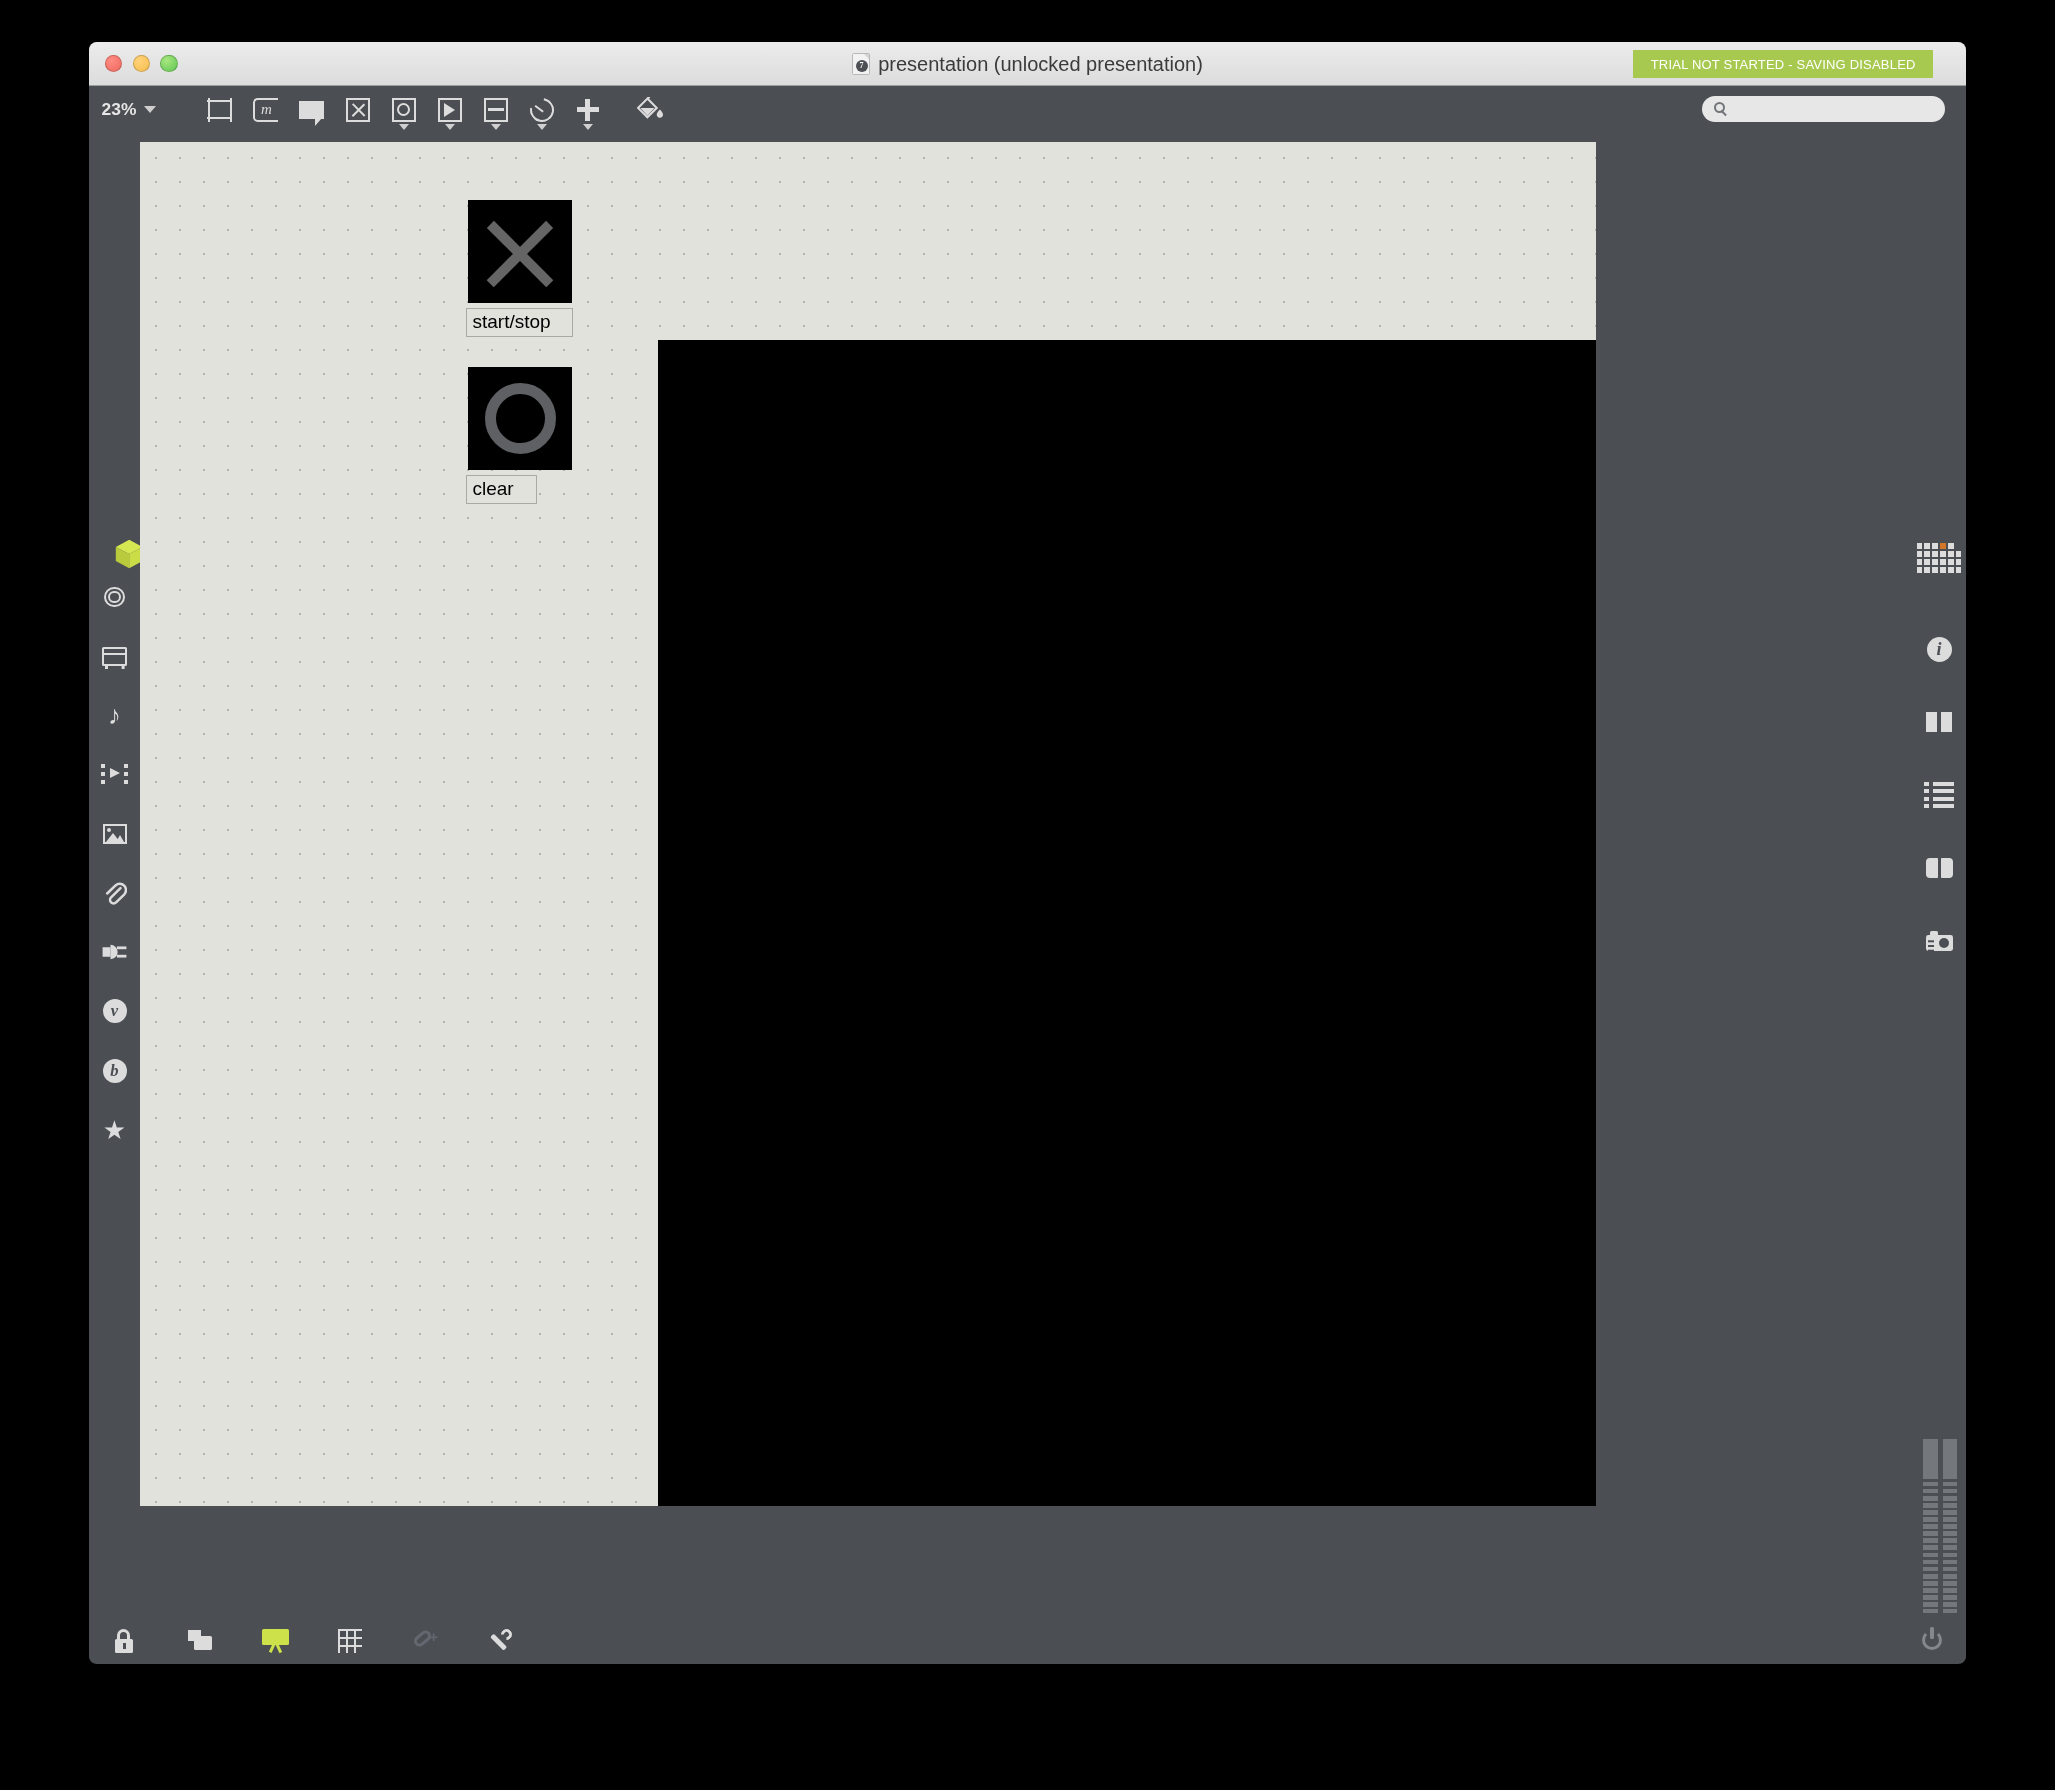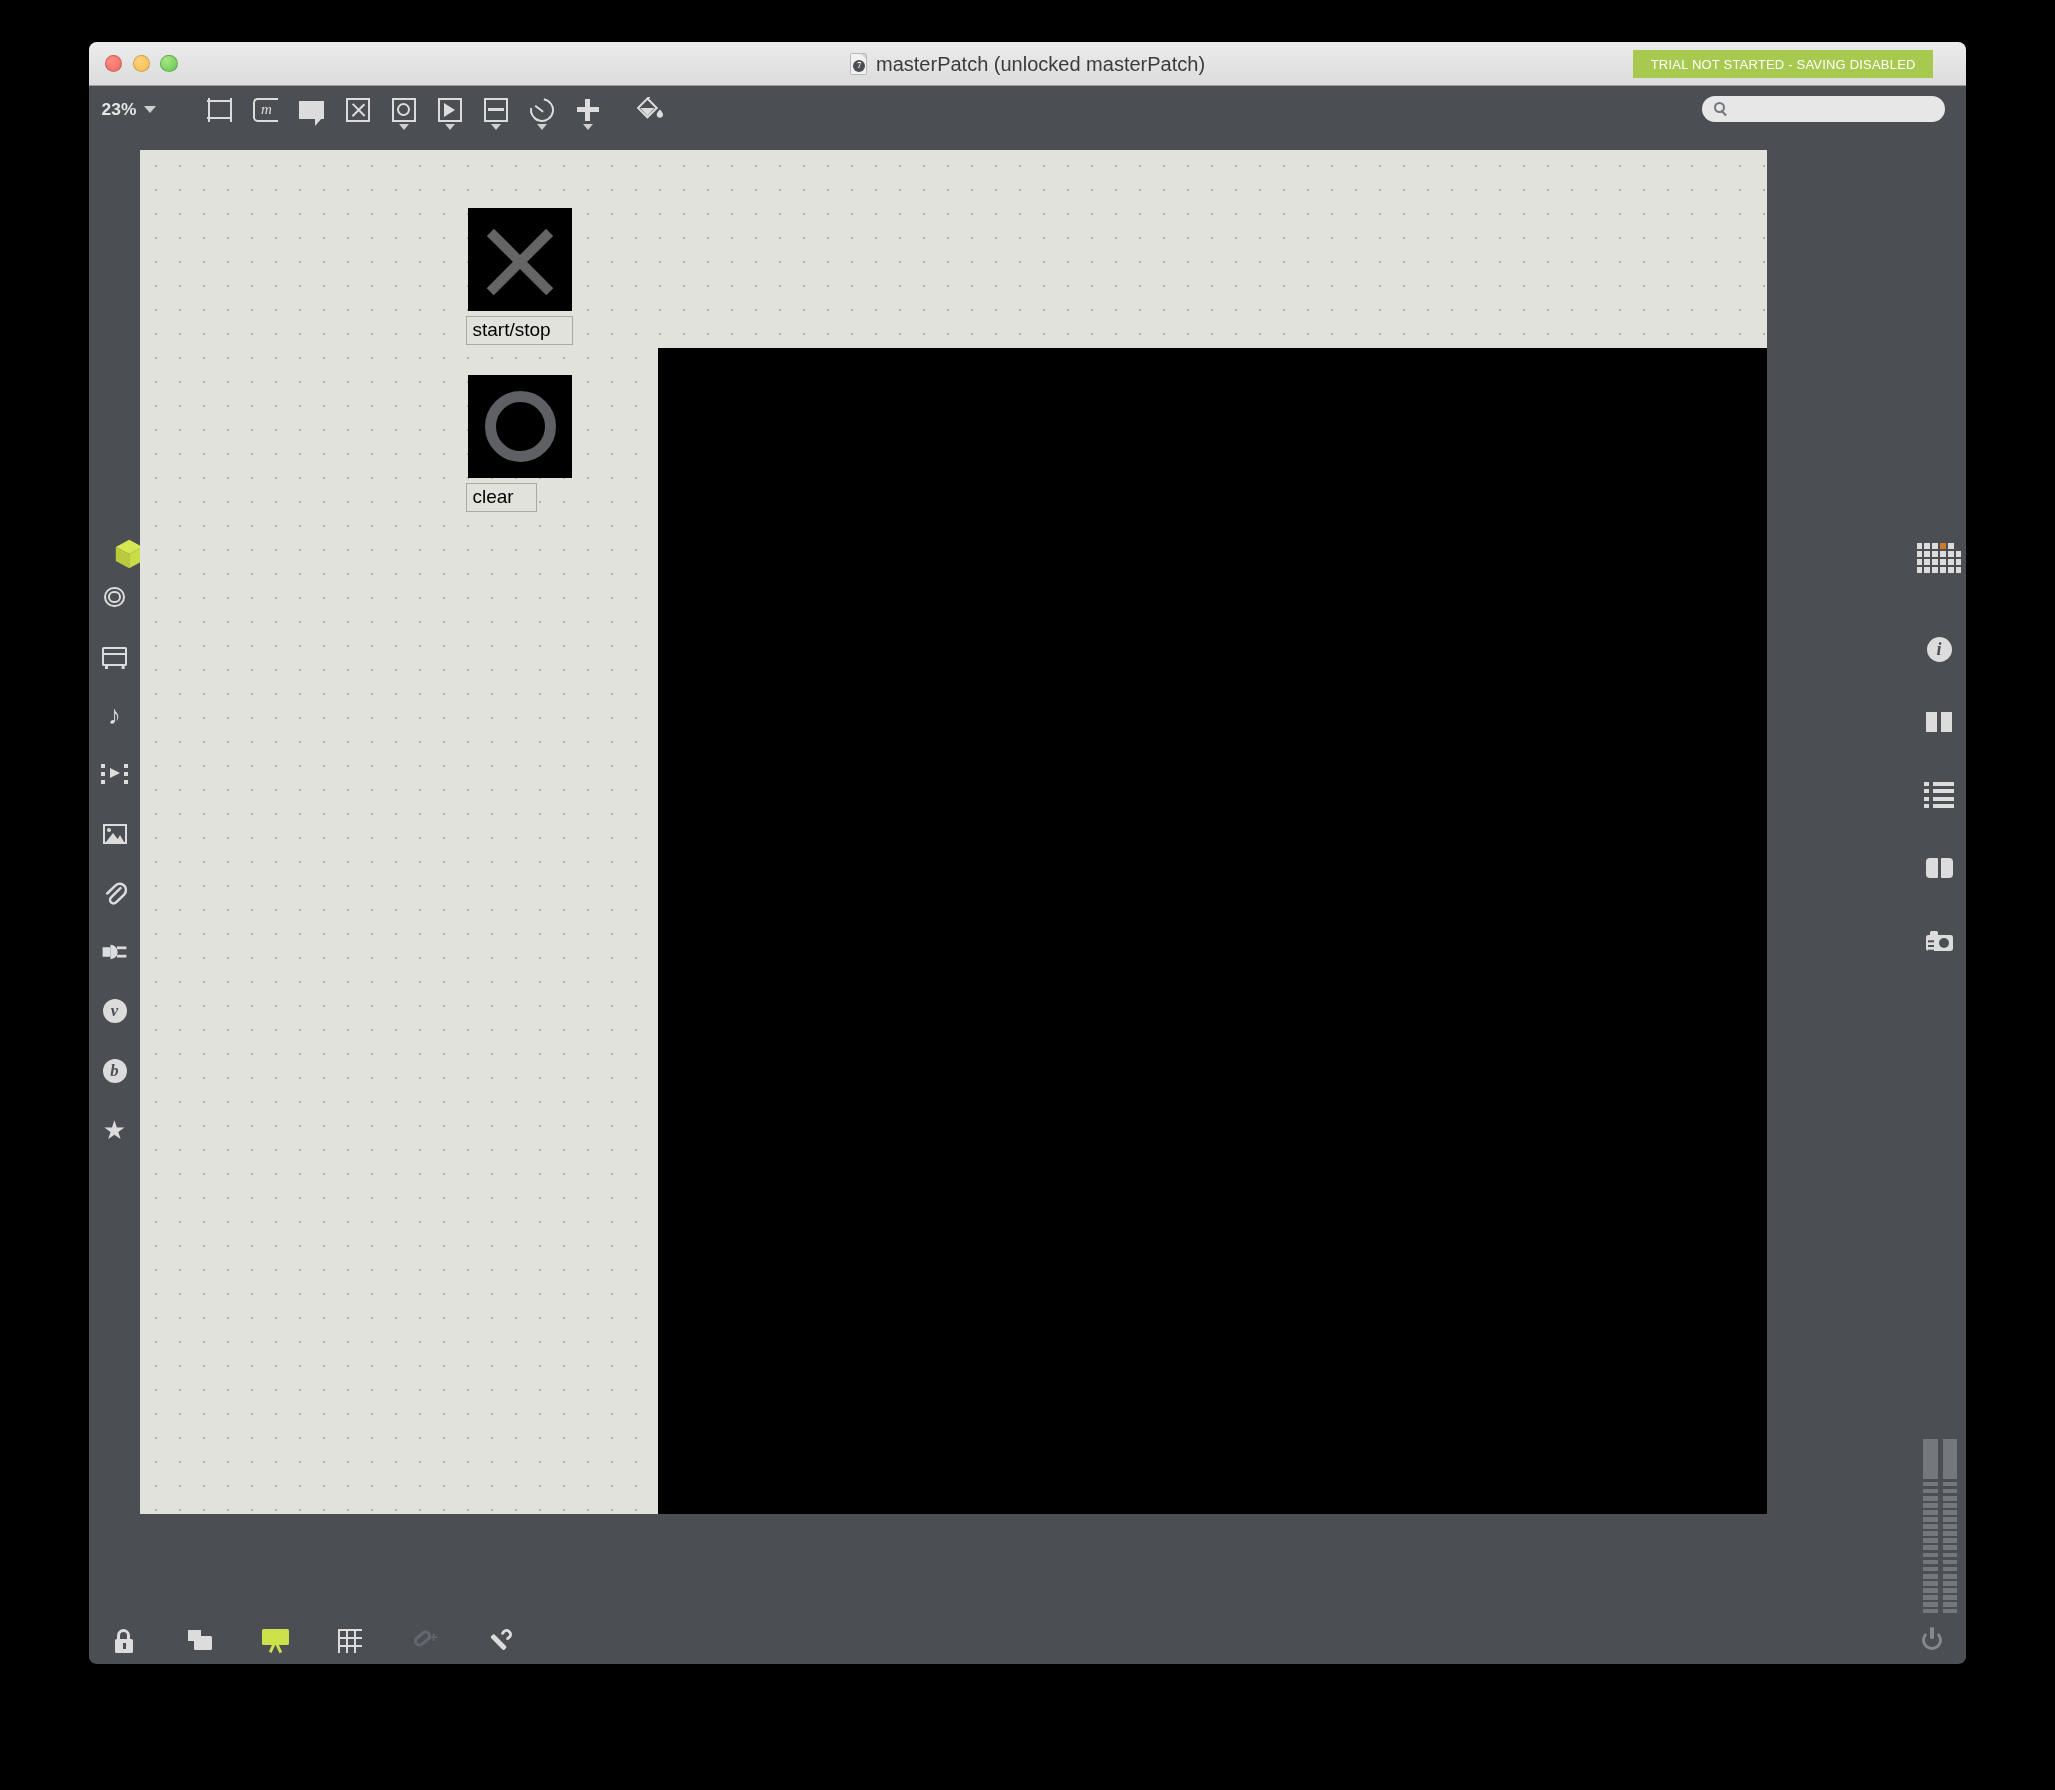--- a/index.html
+++ b/index.html
@@ -257,28 +257,27 @@
   #body-area {
     position: relative;
     height: 1485px;
     background: #4b4e53;
   }
 
   
   #canvas {
     position: absolute;
     left: 51px; top: 8.7px;
-    width: 1627px; height: 1364px;
+    width: 1456px; height: 1364px;
     background-color: #e1e2dc;
     background-image:
       radial-gradient(circle, #b3b4ae 1.1px, rgba(0,0,0,0) 1.3px);
     background-size: 24px 24px;
     background-position: 4px 4px;
     overflow: hidden;
-    margin-top: 8px;
   }
 
   
   .ui-obj {
     position: absolute;
     background: #000000;
   }
   #toggle-obj { left: 328px; top: 58px; width: 104px; height: 103px; }
   #bang-obj   { left: 328px; top: 225px; width: 104px; height: 103px; }
 
@@ -611,21 +610,21 @@
     <div class="traffic-lights">
       <div class="tl red"></div>
       <div class="tl yellow"></div>
       <div class="tl green"></div>
     </div>
 
     <div id="title-wrap">
       <div id="doc-icon">
         <div class="badge">7</div>
       </div>
-      <div id="title-text">masterPatch (unlocked masterPatch)</div>
+      <div id="title-text">presentation (unlocked presentation)</div>
     </div>
 
     <div id="trial-banner">TRIAL NOT STARTED - SAVING DISABLED</div>
   </div>
 
   <div id="toolbar">
 
     <div id="zoom-level">
       <span>23%</span>
       <span class="caret-down"></span>

